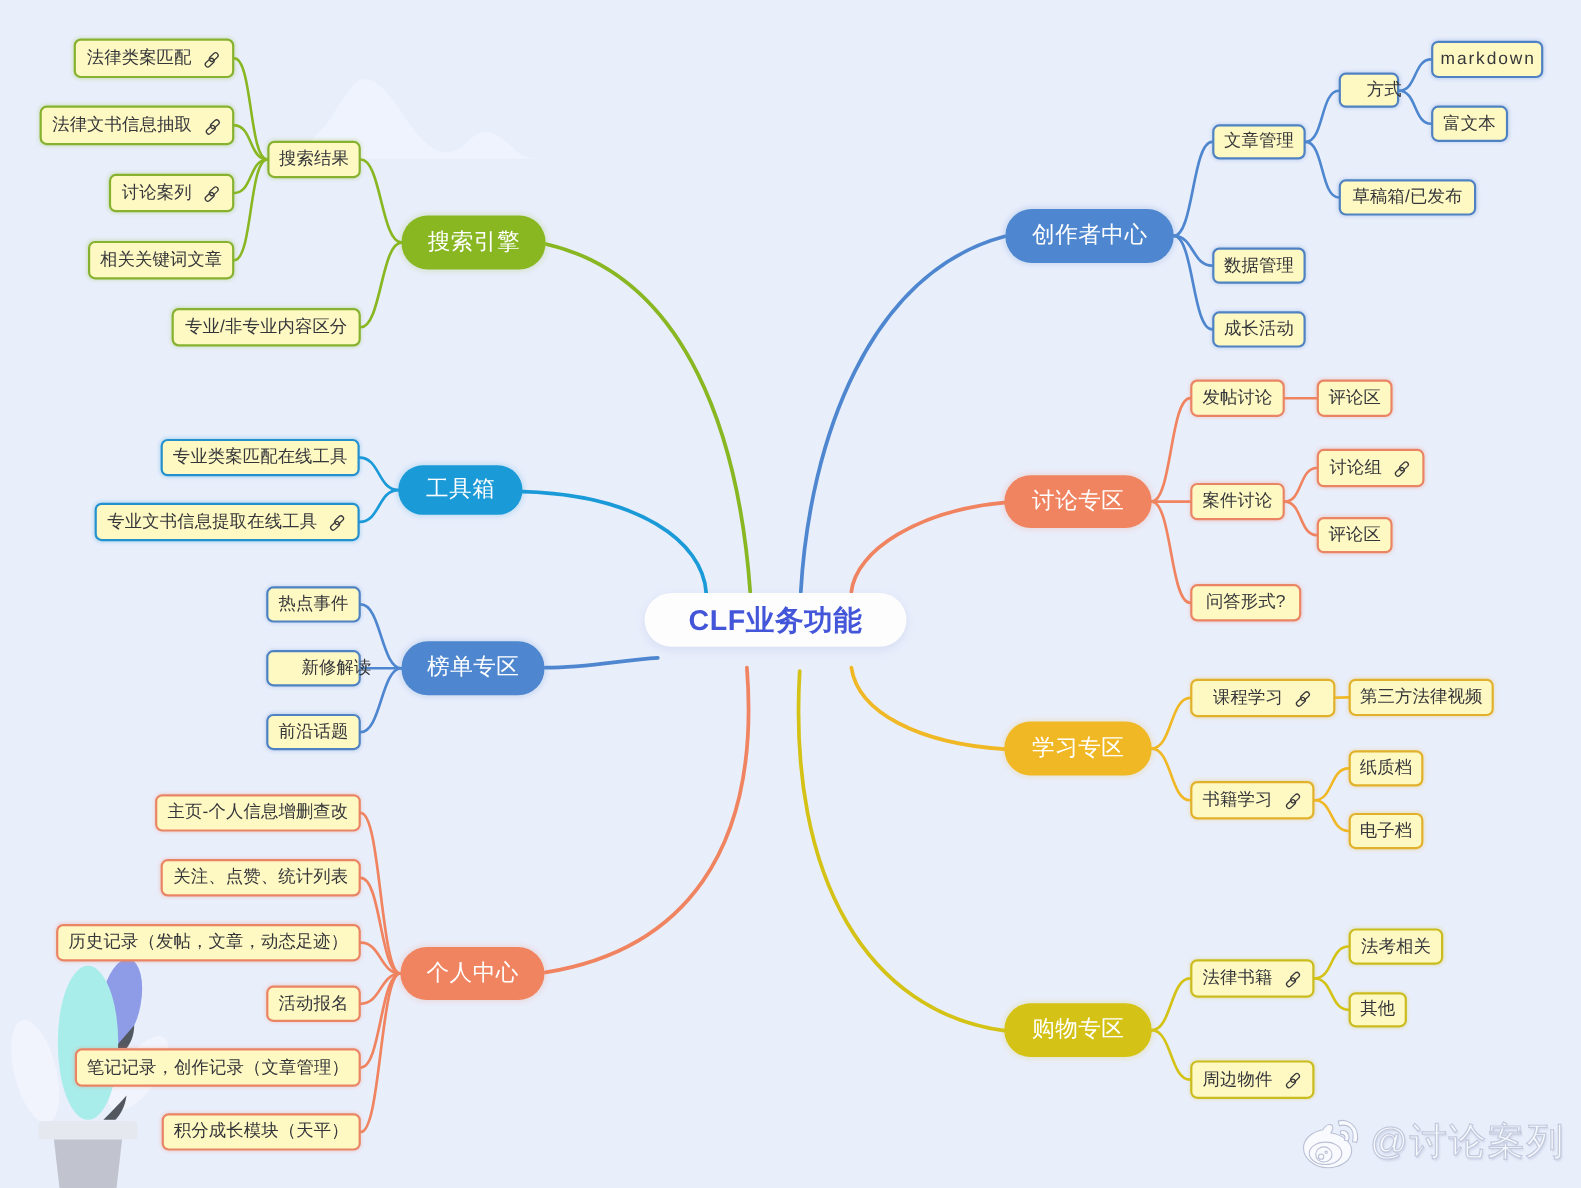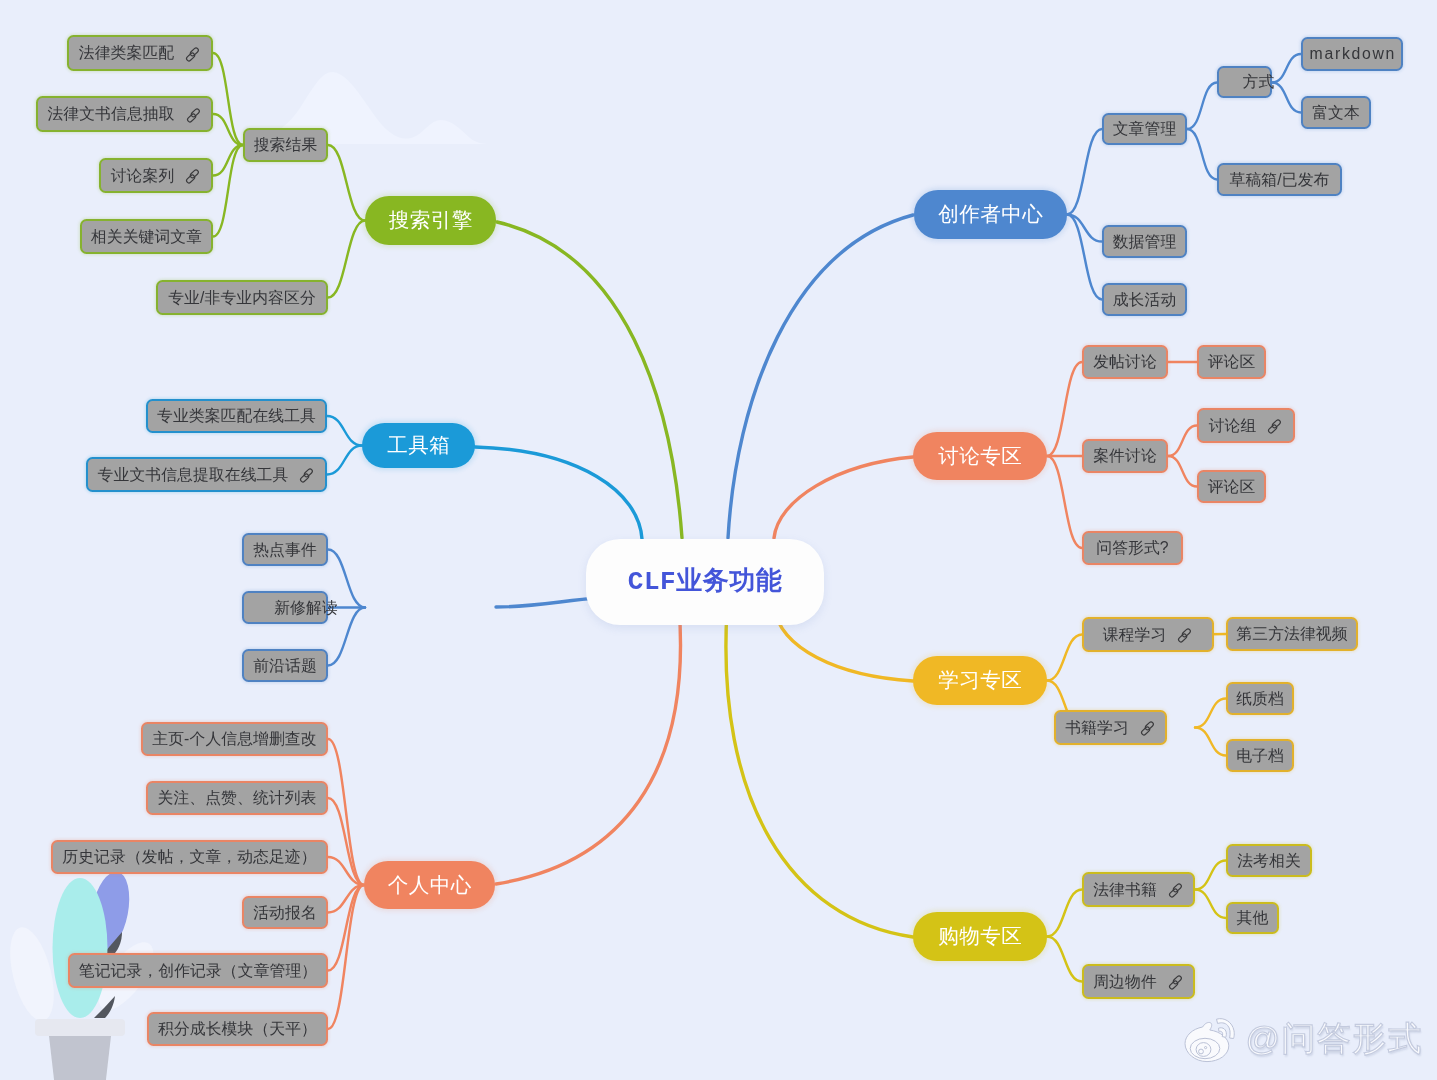--- a/index.html
+++ b/index.html
@@ -16,21 +16,21 @@
   #nodes{position:absolute;left:0;top:0;width:1437px;height:1080px;z-index:2}
 
   .node{
     position:absolute;
     display:flex;align-items:center;justify-content:center;
     box-sizing:border-box;
     white-space:nowrap;
     line-height:1;
   }
   .box{
-    background:#a3a3a3;
+    background:#fef9c3;
     border-width:2px;border-style:solid;
     border-radius:6.5px;
     color:#35363a;
     font-size:15.8px;
     letter-spacing:.1px;
   }
   .pill{
     border-radius:24px;
     color:#ffffff;
     font-size:20.6px;
@@ -195,20 +195,23 @@
         <span class="lbl">专业文书信息提取在线工具</span>
         <span class="lnk" title="link">
           <svg width="17" height="17" viewBox="0 0 44 44">
             <g fill="none" stroke="#3a3a3c" stroke-width="3" stroke-linejoin="round" transform="rotate(-43 22 22)">
               <rect x="2" y="17.4" width="24" height="12" rx="6"></rect>
               <rect x="18" y="14.2" width="24" height="12" rx="6"></rect>
             </g>
           </svg>
         </span>
       </div>
+      <div class="node pill" style="left: 365px; top: 583px; width: 130px; height: 49px; background: rgb(78, 135, 207); box-shadow: rgba(78, 135, 207, 0.18) 0px 0px 5px 2px;">
+        <span class="lbl">榜单专区</span>
+      </div>
       <div class="node box" style="left: 242px; top: 533px; width: 86px; height: 33px; border-color: rgb(79, 130, 194); box-shadow: rgba(78, 135, 207, 0.2) 0px 0px 3px 1px;">
         <span class="lbl">热点事件</span>
       </div>
       <div class="node box" style="left: 242px; top: 591px; width: 86px; height: 33px; border-color: rgb(79, 130, 194); box-shadow: rgba(78, 135, 207, 0.2) 0px 0px 3px 1px; padding-left: 42px;">
         <span class="lbl">新修解读</span>
       </div>
       <div class="node box" style="left: 242px; top: 649px; width: 86px; height: 33px; border-color: rgb(79, 130, 194); box-shadow: rgba(78, 135, 207, 0.2) 0px 0px 3px 1px;">
         <span class="lbl">前沿话题</span>
       </div>
       <div class="node box" style="left: 141px; top: 722px; width: 187px; height: 34px; border-color: rgb(233, 133, 101); box-shadow: rgba(240, 132, 96, 0.2) 0px 0px 3px 1px;">
@@ -295,21 +298,21 @@
             <g fill="none" stroke="#3a3a3c" stroke-width="3" stroke-linejoin="round" transform="rotate(-43 22 22)">
               <rect x="2" y="17.4" width="24" height="12" rx="6"></rect>
               <rect x="18" y="14.2" width="24" height="12" rx="6"></rect>
             </g>
           </svg>
         </span>
       </div>
       <div class="node box" style="left: 1226px; top: 617px; width: 132px; height: 34px; border-color: rgb(226, 177, 44); box-shadow: rgba(240, 184, 37, 0.2) 0px 0px 3px 1px;">
         <span class="lbl">第三方法律视频</span>
       </div>
-      <div class="node box" style="left: 1054px; top: 710px; width: 113px; height: 35px; border-color: rgb(226, 177, 44); box-shadow: rgba(240, 184, 37, 0.2) 0px 0px 3px 1px;">
+      <div class="node box" style="left: 1082px; top: 710px; width: 113px; height: 35px; border-color: rgb(226, 177, 44); box-shadow: rgba(240, 184, 37, 0.2) 0px 0px 3px 1px;">
         <span class="lbl">书籍学习</span>
         <span class="lnk" title="link">
           <svg width="17" height="17" viewBox="0 0 44 44">
             <g fill="none" stroke="#3a3a3c" stroke-width="3" stroke-linejoin="round" transform="rotate(-43 22 22)">
               <rect x="2" y="17.4" width="24" height="12" rx="6"></rect>
               <rect x="18" y="14.2" width="24" height="12" rx="6"></rect>
             </g>
           </svg>
         </span>
       </div>
@@ -343,36 +346,36 @@
         <span class="lbl">周边物件</span>
         <span class="lnk" title="link">
           <svg width="17" height="17" viewBox="0 0 44 44">
             <g fill="none" stroke="#3a3a3c" stroke-width="3" stroke-linejoin="round" transform="rotate(-43 22 22)">
               <rect x="2" y="17.4" width="24" height="12" rx="6"></rect>
               <rect x="18" y="14.2" width="24" height="12" rx="6"></rect>
             </g>
           </svg>
         </span>
       </div>
-      <div class="node center" style="left: 586px; top: 539px; width: 238px; height: 86px; font-family: Liberation Mono, monospace;">
+      <div class="node center" style="left: 586px; top: 539px; width: 238px; height: 49px;">
         <span>CLF业务功能</span>
       </div>
     </div>
 
   <div id="watermark">
     <svg width="56" height="52" viewBox="0 0 56 52">
       <g fill="#fafbfe" stroke="#b8bfd4" stroke-width="1" stroke-linejoin="round">
         <path d="M27.8 18 C 30.2 14.6 30.4 11.4 28.2 10.6 C 25.8 9.8 22.6 11.6 20.6 15
                  C 10.6 16.8 3 23.6 3 31.6 C 3 41 12.9 49.6 25 49.6
                  C 37.1 49.6 46.8 42.6 46.8 33.8 C 46.8 26.2 38.2 19.4 27.8 18 Z"></path>
         <ellipse cx="23" cy="36.5" rx="14.8" ry="10.2"></ellipse>
         <ellipse cx="21.5" cy="37.5" rx="7.4" ry="6.9"></ellipse>
         <circle cx="19" cy="39.5" r="2.4"></circle>
         <circle cx="23.6" cy="35.6" r="1.1"></circle>
         <path d="M34.5 7.2 C 42 4.8 50.5 10 52 18.8 C 52.8 23.4 51.5 26.5 51.5 26.5
                  L 47.6 26 C 48.6 21 48.2 16.2 45.6 13.4 C 42.8 10.4 39 10.4 35.6 11.5 Z"></path>
         <path d="M36.5 16.2 C 41 14.6 44.6 17.6 44.4 22.4 C 44.3 24 43.8 25.3 43.8 25.3
                  L 40.2 24.6 C 40.9 22.4 40.8 20.6 39.7 19.8 C 38.7 19 37.6 19.2 36.9 19.5 Z"></path>
       </g>
     </svg>
-    <span class="wtext">@问答形式</span>
+    <span class="wtext">@讨论案列</span>
   </div>
 </div>
 
 </body></html>

